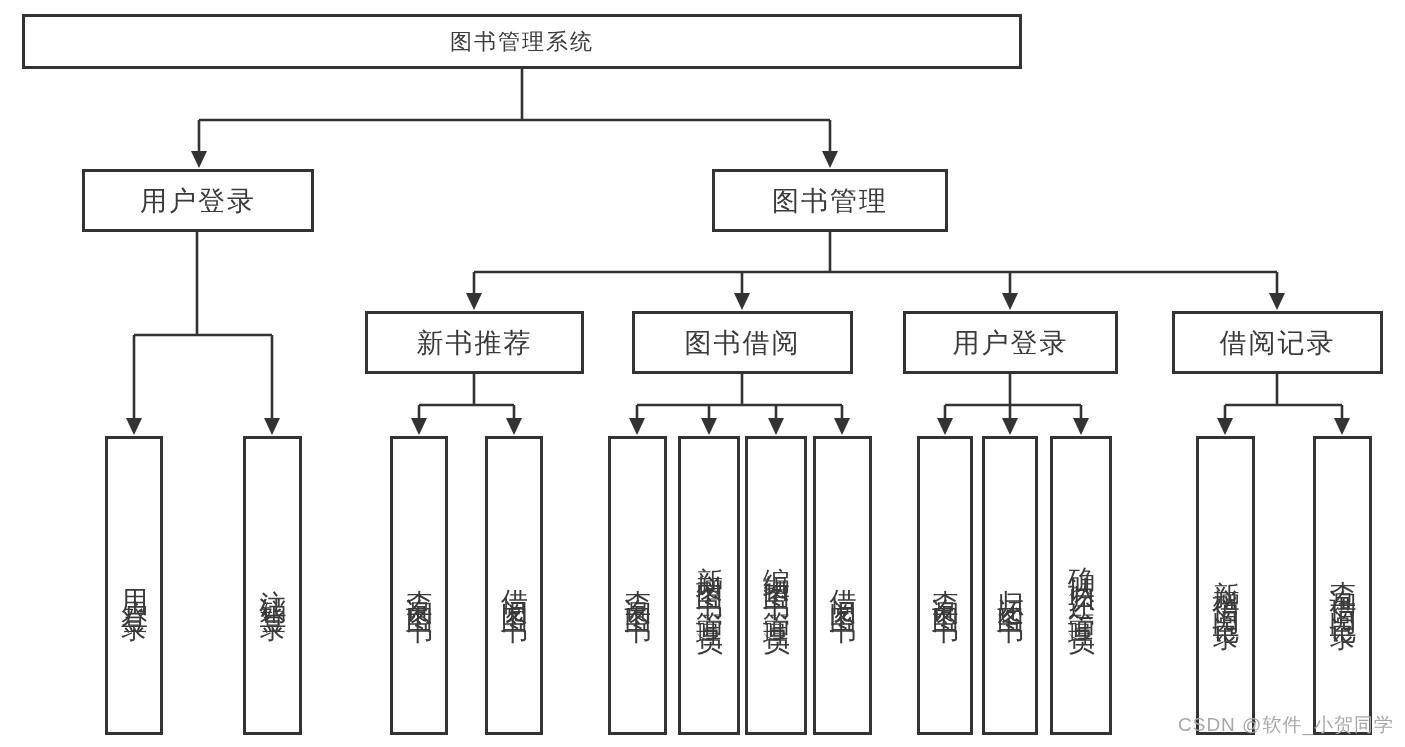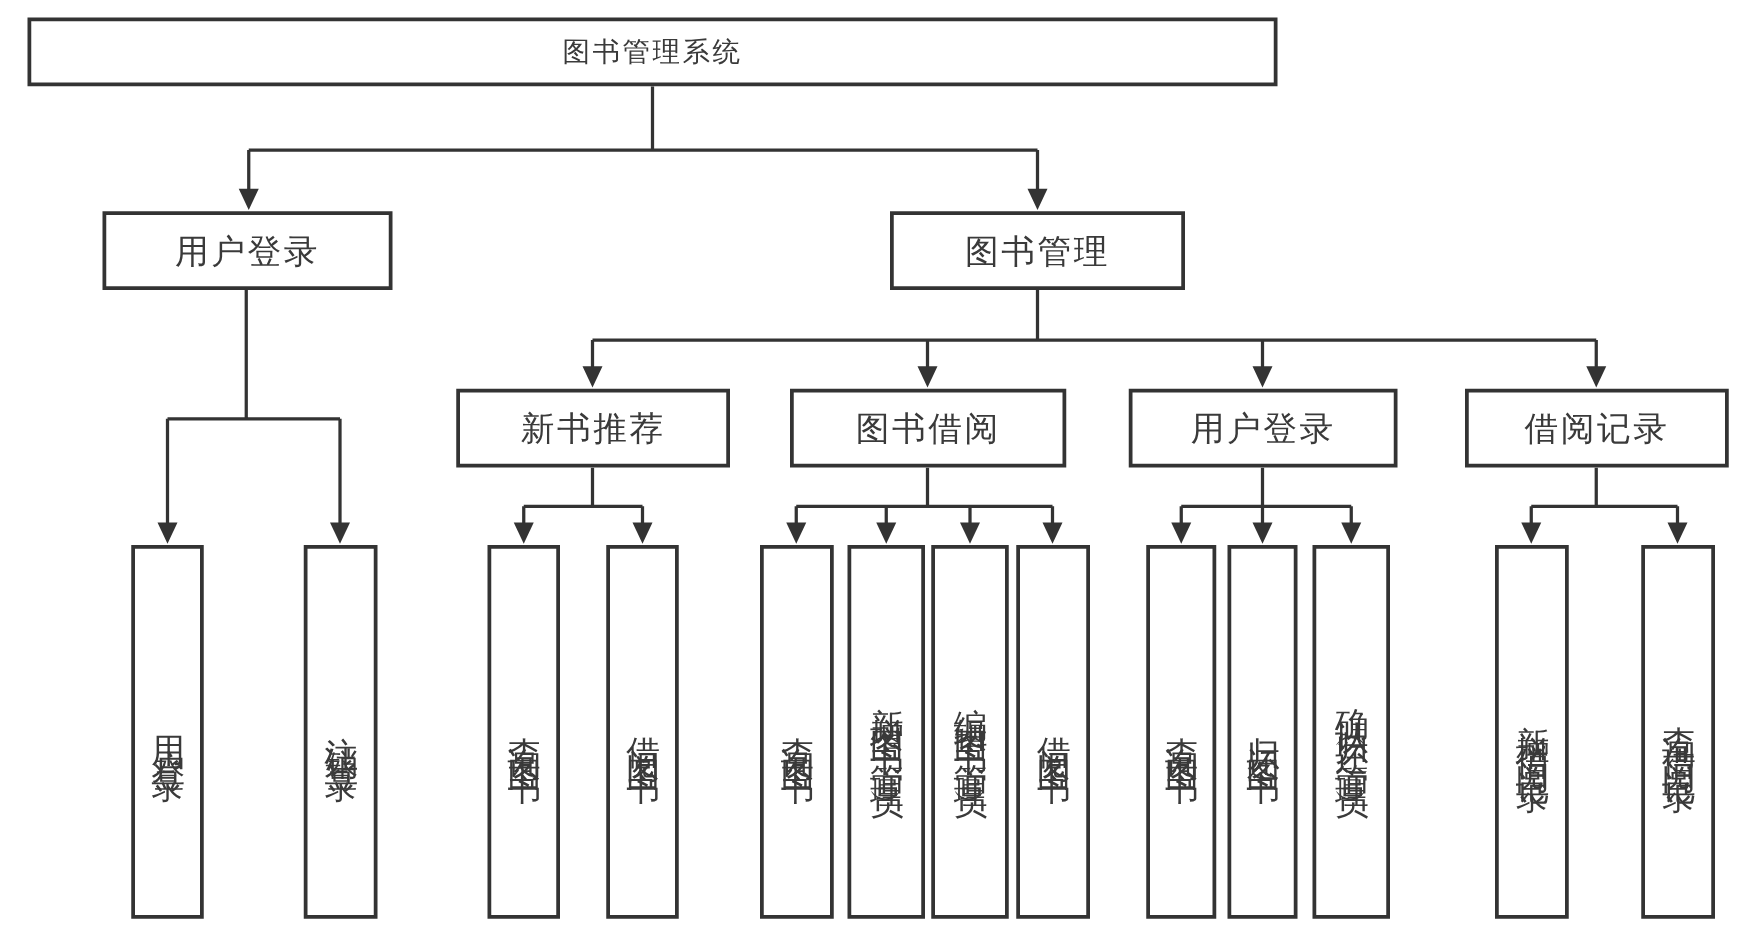--- a/index.html
+++ b/index.html
@@ -168,14 +168,15 @@
     <span>确认归还（管理员）</span>
   </div>
 
   <div class="node v" style="left:1196px; top:436px; width:59px; height:299px;">
     <span>新增借阅记录</span>
   </div>
   <div class="node v" style="left:1313px; top:436px; width:59px; height:299px;">
     <span>查询借阅记录</span>
   </div>
 
+  <div class="watermark">CSDN @软件_小贺同学</div>
 
 </div>
 
 </body></html>

